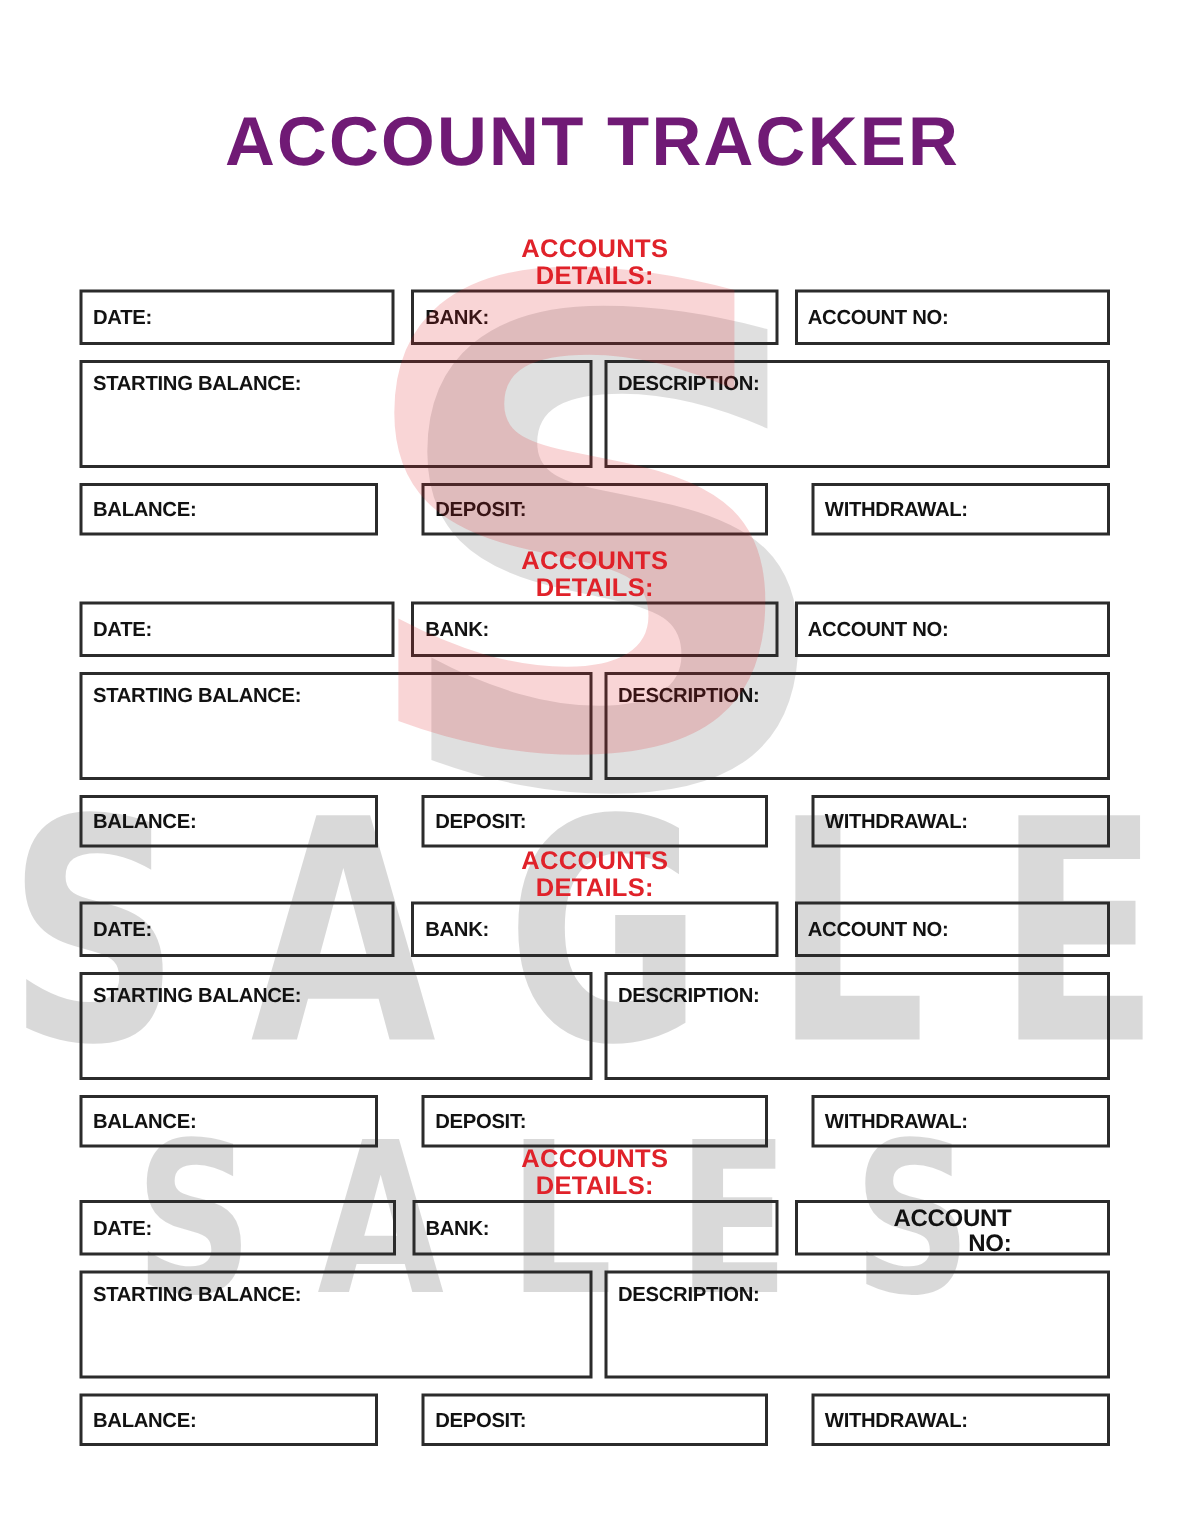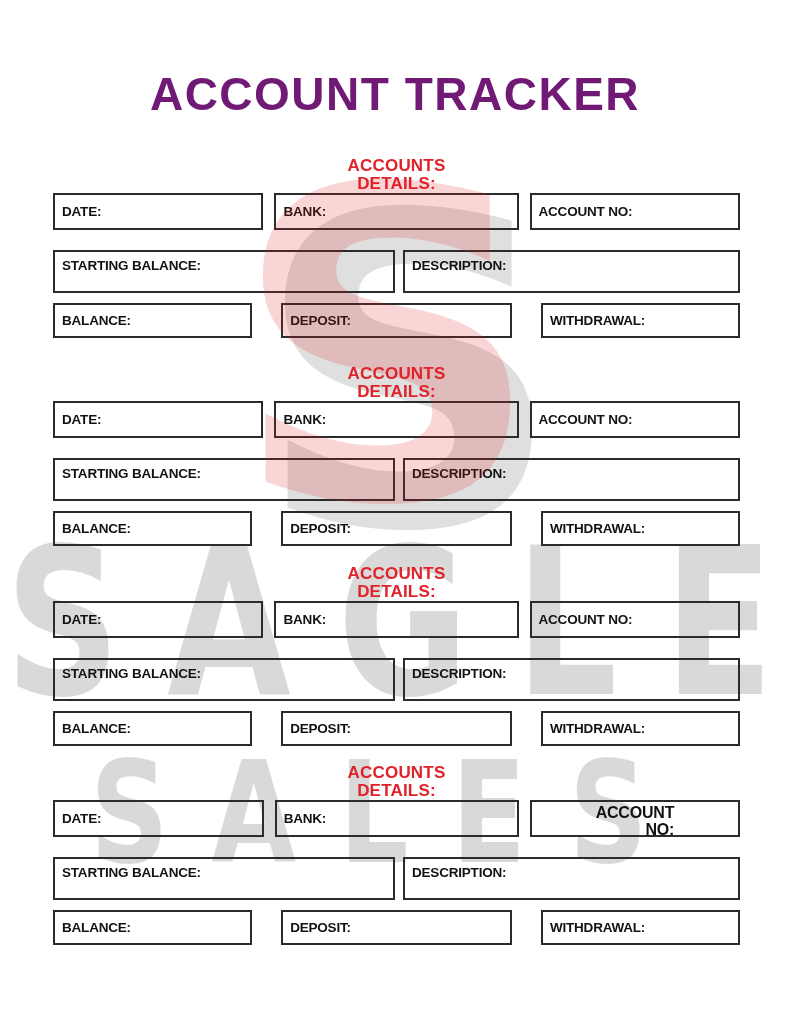--- a/index.html
+++ b/index.html
@@ -86,21 +86,21 @@
     color: var(--accent-red, #e0222a);
     font-weight: bold;
     font-size: 17px;
     line-height: 18px;
     letter-spacing: 0.2px;
     white-space: pre-line;
   }
 
   .row { display: flex; }
   .row.r1 { height: 37px; gap: 11px; }
-  .row.r2 { height: 43px; margin-top: 20px; gap: 8px; text-align: right; }
+  .row.r2 { height: 72px; margin-top: 10px; gap: 8px; text-align: right; }
   .row.r3 { height: 35px; margin-top: 10px; gap: 29px; }
 
   .box {
     border: 2px solid #2b2b2b;
     background: transparent;
     display: flex;
     padding-left: 7px;
     overflow: visible;
   }
   .r1 .box, .r3 .box { align-items: center; }

